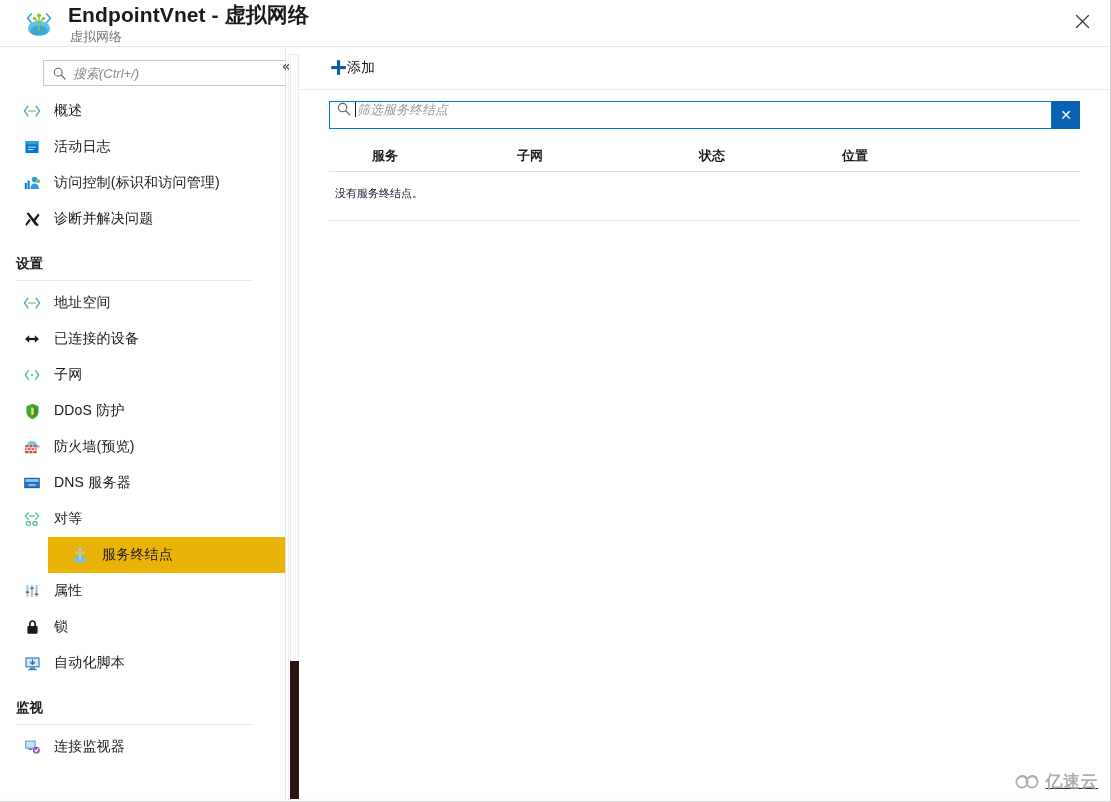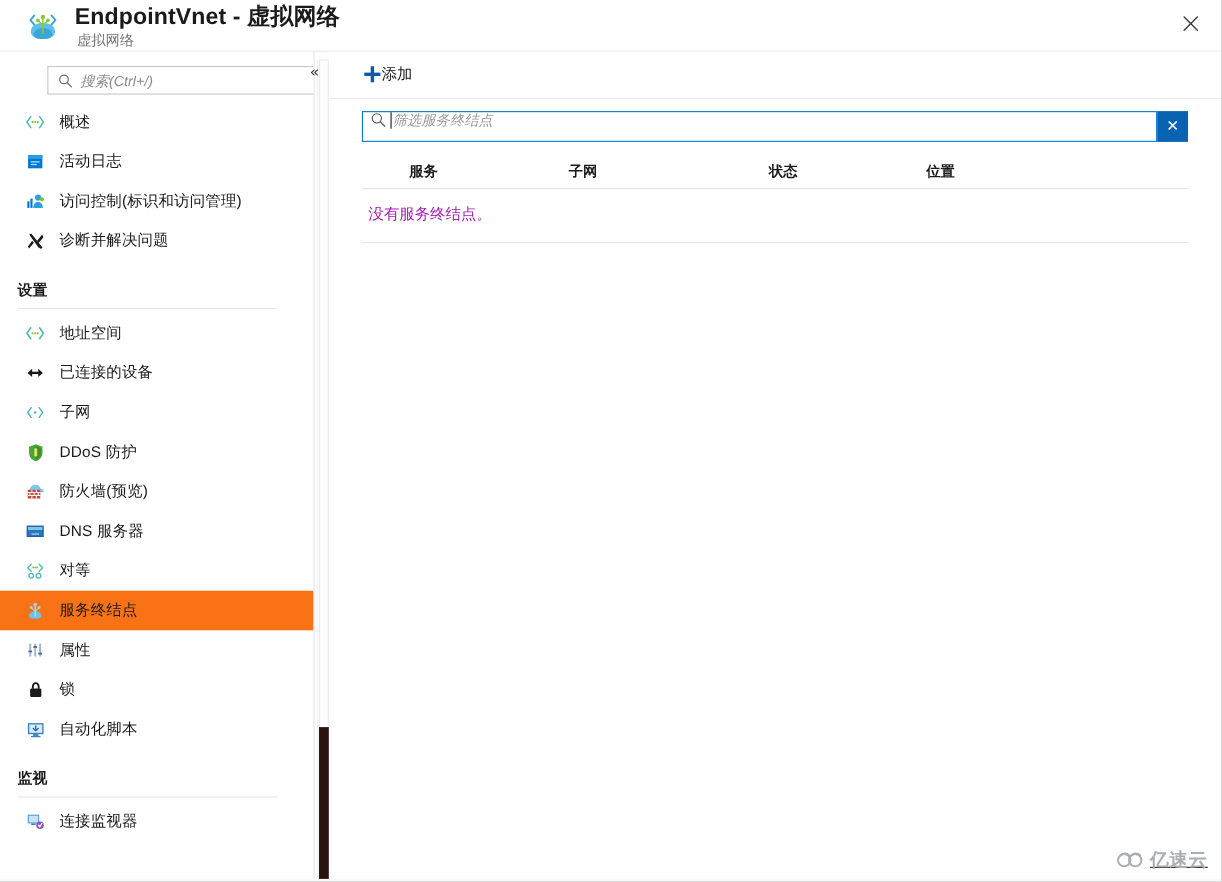--- a/index.html
+++ b/index.html
@@ -80,21 +80,21 @@
 
   .navlist {
     position: absolute; left: 0; top: 46px;
     width: 286px; height: 709px;
   }
   .nav-item {
     position: relative; display: flex; align-items: center;
     height: 36px; padding-left: 22px; cursor: pointer;
     width: 285px;
   }
-  .nav-item.selected { background: #f97316; }
+  .nav-item.selected { background: #eab308; margin-left: 48px; }
   .nav-ico {
     width: 20px; height: 20px; flex: none;
     display: flex; align-items: center; justify-content: center;
     margin-right: 12px;
   }
   .nav-label {
     font-size: 14px; color: #1a1a1a; white-space: nowrap;
     letter-spacing: .2px;
   }
   .nav-section {
@@ -193,21 +193,21 @@
     position: absolute; top: 8px;
     font-size: 13px; font-weight: 700; color: #1a1a1a;
     white-space: nowrap;
   }
   .grid-body {
     position: relative; height: 49px;
     border-bottom: 1px solid #e8e8e8;
   }
   .empty-msg {
     position: absolute; left: 6px; top: 14px;
-    font-size: 14px; color: #a21caf;
+    font-size: 11px; color: #0f172a;
   }
 
   
   .watermark {
     position: absolute; right: 12px; bottom: 8px;
     display: flex; align-items: center; gap: 6px;
     opacity: .85;
     text-decoration: underline;
   }
   .wm-text {

